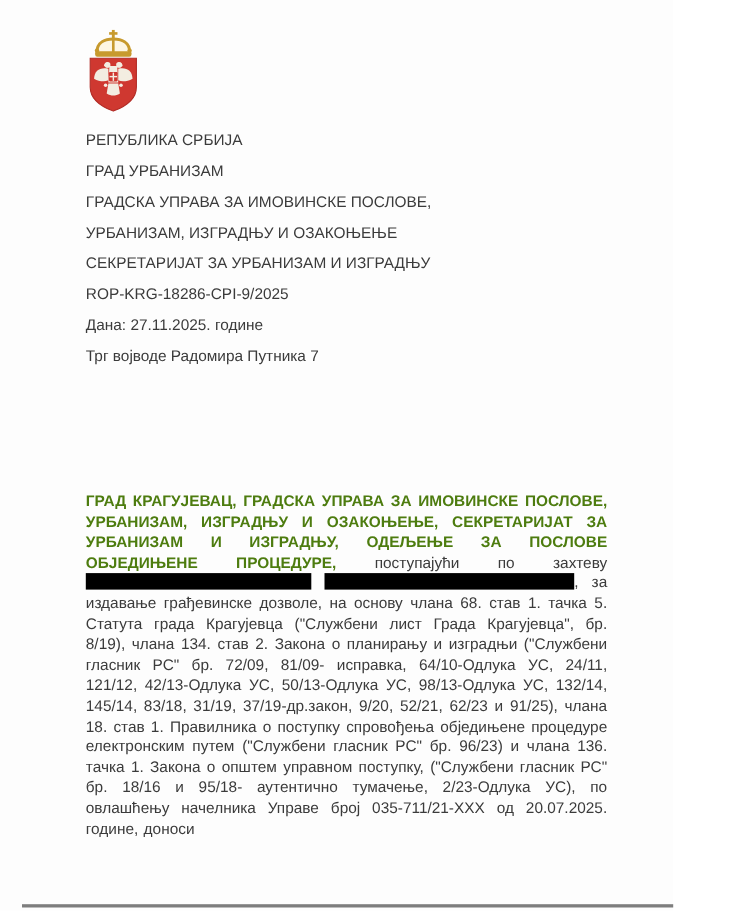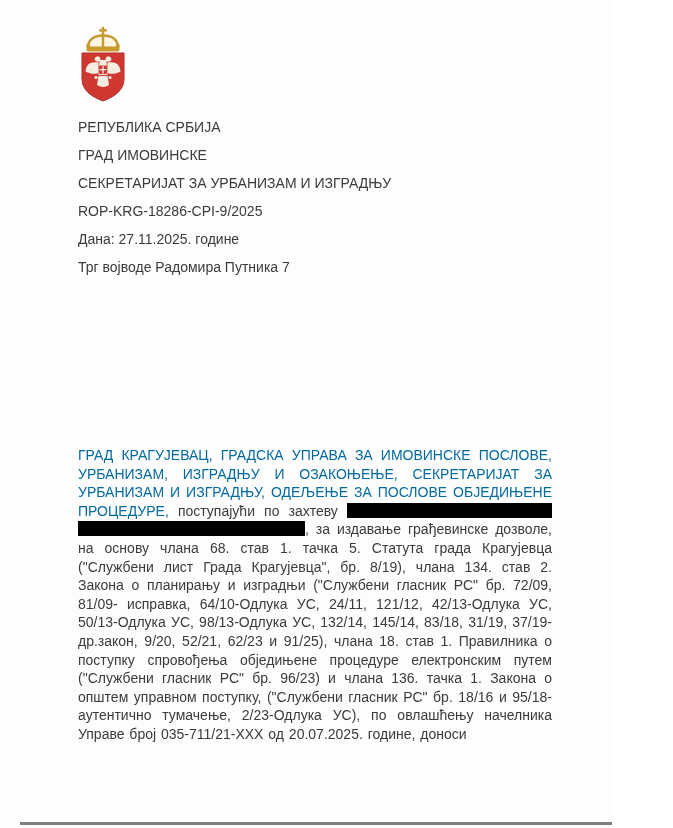--- a/index.html
+++ b/index.html
@@ -45,21 +45,21 @@
     left: 78px;
     top: 446px;
     width: 474px;
     margin: 0;
     text-align: justify;
     font-size: 14px;
     line-height: 18.6px;
     color: #3b3b3b;
     word-spacing: 1px;
   }
-  .body-par b { font-weight: normal; color: #0369a1; }
+  .body-par b { font-weight: bold; color: #4d7c0f; }
   .redact {
     display: inline-block;
     height: 15px;
     background: #000000;
     vertical-align: -2px;
   }
   .redact.r1 { width: 205px; }
   .redact.r2 { width: 227px; }
   .divider {
     position: absolute;
@@ -106,21 +106,23 @@
       </g>
 
       <rect x="27" y="38.5" width="8" height="8.5" rx="1" fill="#cf3830"></rect>
       <rect x="30.4" y="39" width="1.3" height="7.5" fill="#f3ede1"></rect>
       <rect x="27.6" y="42" width="6.8" height="1.3" fill="#f3ede1"></rect>
     </svg>
   </div>
 
   <div class="header-block">
     <div class="h-line">РЕПУБЛИКА СРБИЈА</div>
-    <div class="h-line">ГРАД ИМОВИНСКЕ</div>
+    <div class="h-line">ГРАД УРБАНИЗАМ</div>
+    <div class="h-line">ГРАДСКА УПРАВА ЗА ИМОВИНСКЕ ПОСЛОВЕ,</div>
+    <div class="h-line">УРБАНИЗАМ, ИЗГРАДЊУ И ОЗАКОЊЕЊЕ</div>
     <div class="h-line">СЕКРЕТАРИЈАТ ЗА УРБАНИЗАМ И ИЗГРАДЊУ</div>
     <div class="h-line">ROP-KRG-18286-CPI-9/2025</div>
     <div class="h-line">Дана: 27.11.2025. године</div>
     <div class="h-line">Трг војводе Радомира Путника 7</div>
   </div>
 
   <p class="body-par"><b>ГРАД КРАГУЈЕВАЦ, ГРАДСКА УПРАВА ЗА ИМОВИНСКЕ ПОСЛОВЕ, УРБАНИЗАМ, ИЗГРАДЊУ И ОЗАКОЊЕЊЕ, СЕКРЕТАРИЈАТ ЗА УРБАНИЗАМ И ИЗГРАДЊУ, ОДЕЉЕЊЕ ЗА ПОСЛОВЕ ОБЈЕДИЊЕНЕ ПРОЦЕДУРЕ,</b><span> поступајући по захтеву </span><span class="redact r1"></span> <span class="redact r2"></span><span>, за издавање грађевинске дозволе, на основу члана 68. став 1. тачка 5. Статута града Крагујевца ("Службени лист Града Крагујевца", бр. 8/19), члана 134. став 2. Закона о планирању и изградњи ("Службени гласник РС" бр. 72/09, 81/09- исправка, 64/10-Одлука УС, 24/11, 121/12, 42/13-Одлука УС, 50/13-Одлука УС, 98/13-Одлука УС, 132/14, 145/14, 83/18, 31/19, 37/19-др.закон, 9/20, 52/21, 62/23 и 91/25), члана 18. став 1. Правилника о поступку спровођења обједињене процедуре електронским путем ("Службени гласник РС" бр. 96/23) и члана 136. тачка 1. Закона о општем управном поступку, ("Службени гласник РС" бр. 18/16 и 95/18- аутентично тумачење, 2/23-Одлука УС), по овлашћењу начелника Управе број 035-711/21-XXX од 20.07.2025. године, доноси</span></p>
 
   <div class="divider"></div>
 

